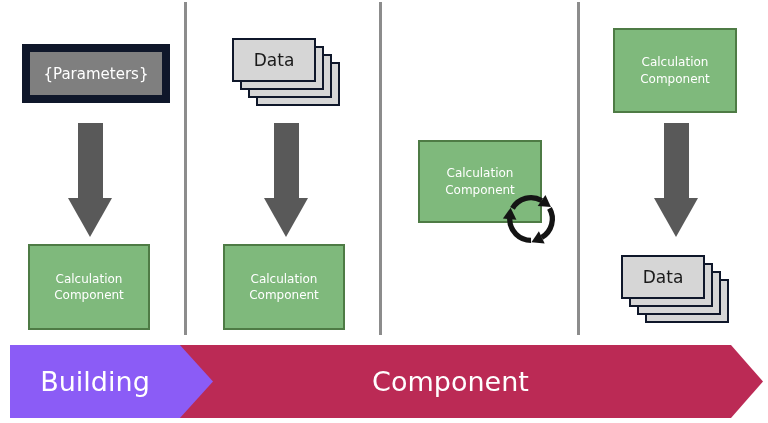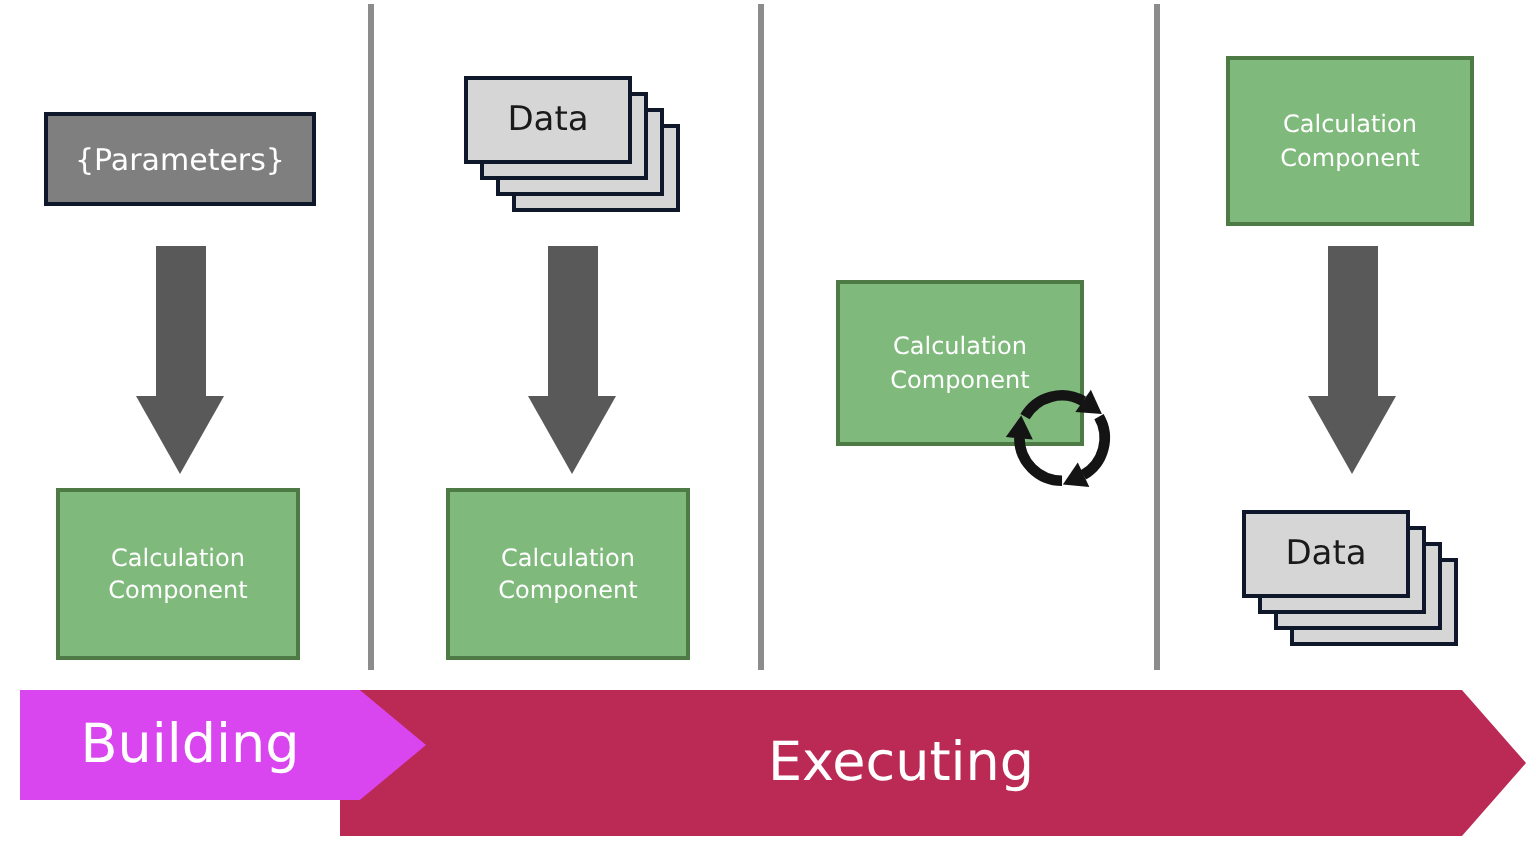--- a/index.html
+++ b/index.html
@@ -20,24 +20,24 @@
     height: 333px;
     background: #8c8c8c;
   }
   .divider-1 { left: 184px; }
   .divider-2 { left: 379px; }
   .divider-3 { left: 577px; }
 
   
   .params-box {
     position: absolute;
-    left: 22px; top: 56px;
+    left: 22px; top: 44px;
     width: 132px; height: 43px;
     background: #7f7f7f;
-    border: 2px solid #0f172a;
+    border: 8px solid #0f172a;
     color: #ffffff;
     font-size: 15px;
     display: flex; align-items: center; justify-content: center;
     text-align: center;
   }
 
   
   .calc-box {
     position: absolute;
     background: #7fb97c;
@@ -98,22 +98,22 @@
     width: 593px; height: 73px;
     background: #bb2a55;
     clip-path: polygon(0 0, 94.6% 0, 100% 50%, 94.6% 100%, 0 100%);
     display: flex; align-items: center; justify-content: center;
     padding-right: 32px; box-sizing: border-box;
     color: #ffffff; font-size: 27px;
   }
   .build-arrow {
     position: absolute;
     left: 10px; top: 345px;
-    width: 203px; height: 55px;
-    background: #d946ef;
+    width: 203px; height: 73px;
+    background: #8b5cf6;
     clip-path: polygon(0 0, 83.7% 0, 100% 50%, 83.7% 100%, 0 100%);
     display: flex; align-items: center; justify-content: center;
     padding-right: 33px; box-sizing: border-box;
     color: #ffffff; font-size: 27px;
   }
 </style>
 </head>
 <body>
 
 <div class="canvas">
@@ -176,19 +176,19 @@
   <div class="data-stack stack-2">
     <div class="data-card l3"></div>
     <div class="data-card l2"></div>
     <div class="data-card l1"></div>
     <div class="data-card l0">
       <span>Data</span>
     </div>
   </div>
 
   <div class="exec-arrow">
-    <span>Executing</span>
+    <span>Component</span>
   </div>
   <div class="build-arrow">
     <span>Building</span>
   </div>
 
 </div>
 
 </body></html>

